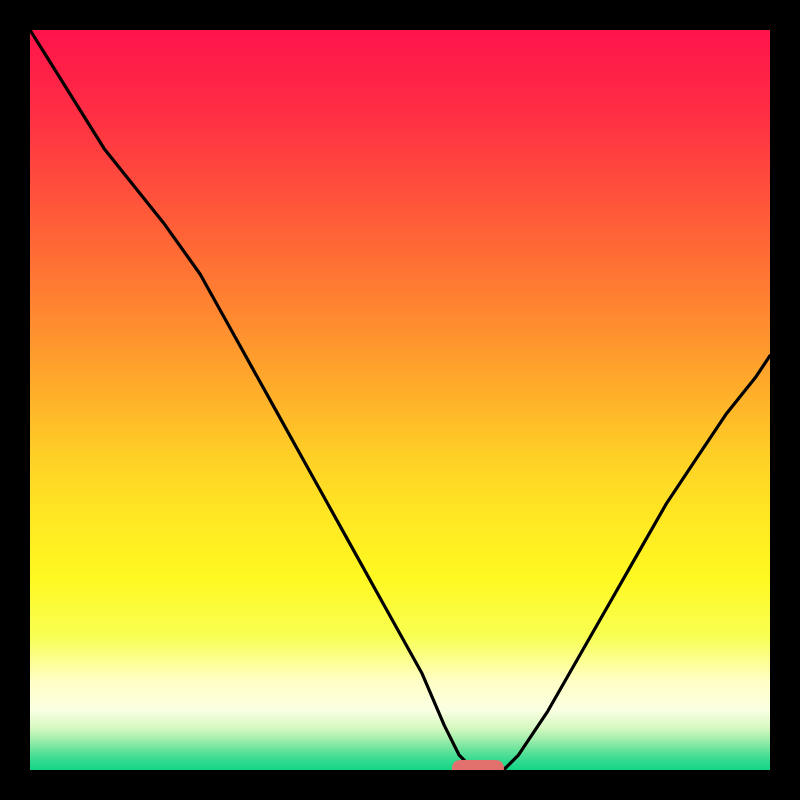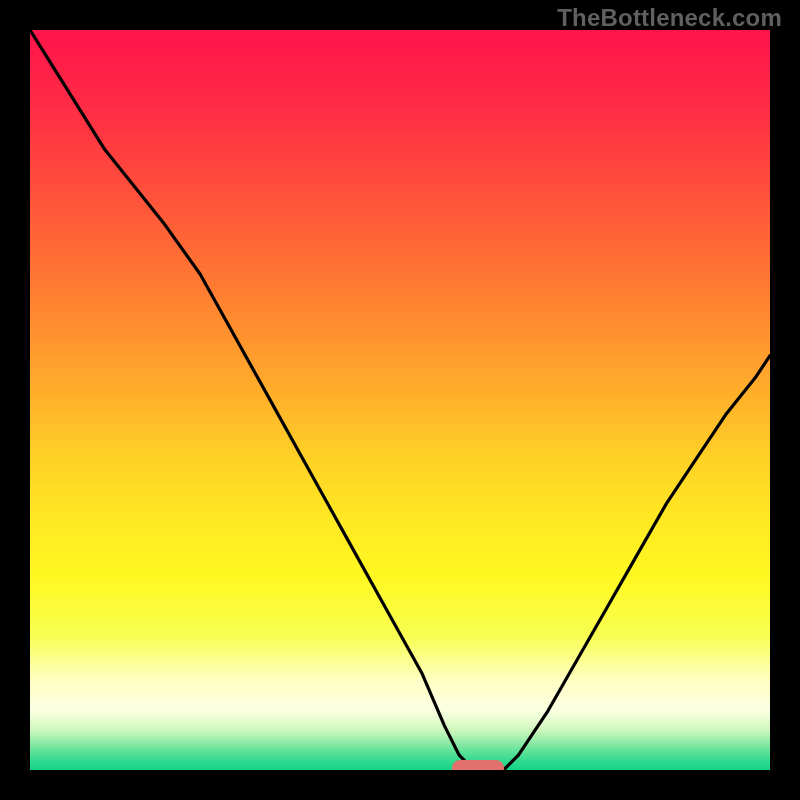--- a/index.html
+++ b/index.html
@@ -48,21 +48,20 @@
   }
   .pill {
     position: absolute;
     border-radius: 999px;
   }
 </style>
 </head>
 <body>
 
 <div class="frame">
-  <div class="watermark">TheBottleneck.com</div>
   <div class="plot-area" id="plot">
       <div class="gradient-band" style="top: 0px; height: 2.6px; background: rgb(255, 20, 75);"></div>
       <div class="gradient-band" style="top: 2px; height: 2.6px; background: rgb(255, 21, 75);"></div>
       <div class="gradient-band" style="top: 4px; height: 2.6px; background: rgb(255, 21, 75);"></div>
       <div class="gradient-band" style="top: 6px; height: 2.6px; background: rgb(255, 22, 75);"></div>
       <div class="gradient-band" style="top: 8px; height: 2.6px; background: rgb(255, 22, 74);"></div>
       <div class="gradient-band" style="top: 10px; height: 2.6px; background: rgb(255, 23, 74);"></div>
       <div class="gradient-band" style="top: 12px; height: 2.6px; background: rgb(255, 24, 74);"></div>
       <div class="gradient-band" style="top: 14px; height: 2.6px; background: rgb(255, 24, 74);"></div>
       <div class="gradient-band" style="top: 16px; height: 2.6px; background: rgb(255, 25, 74);"></div>

